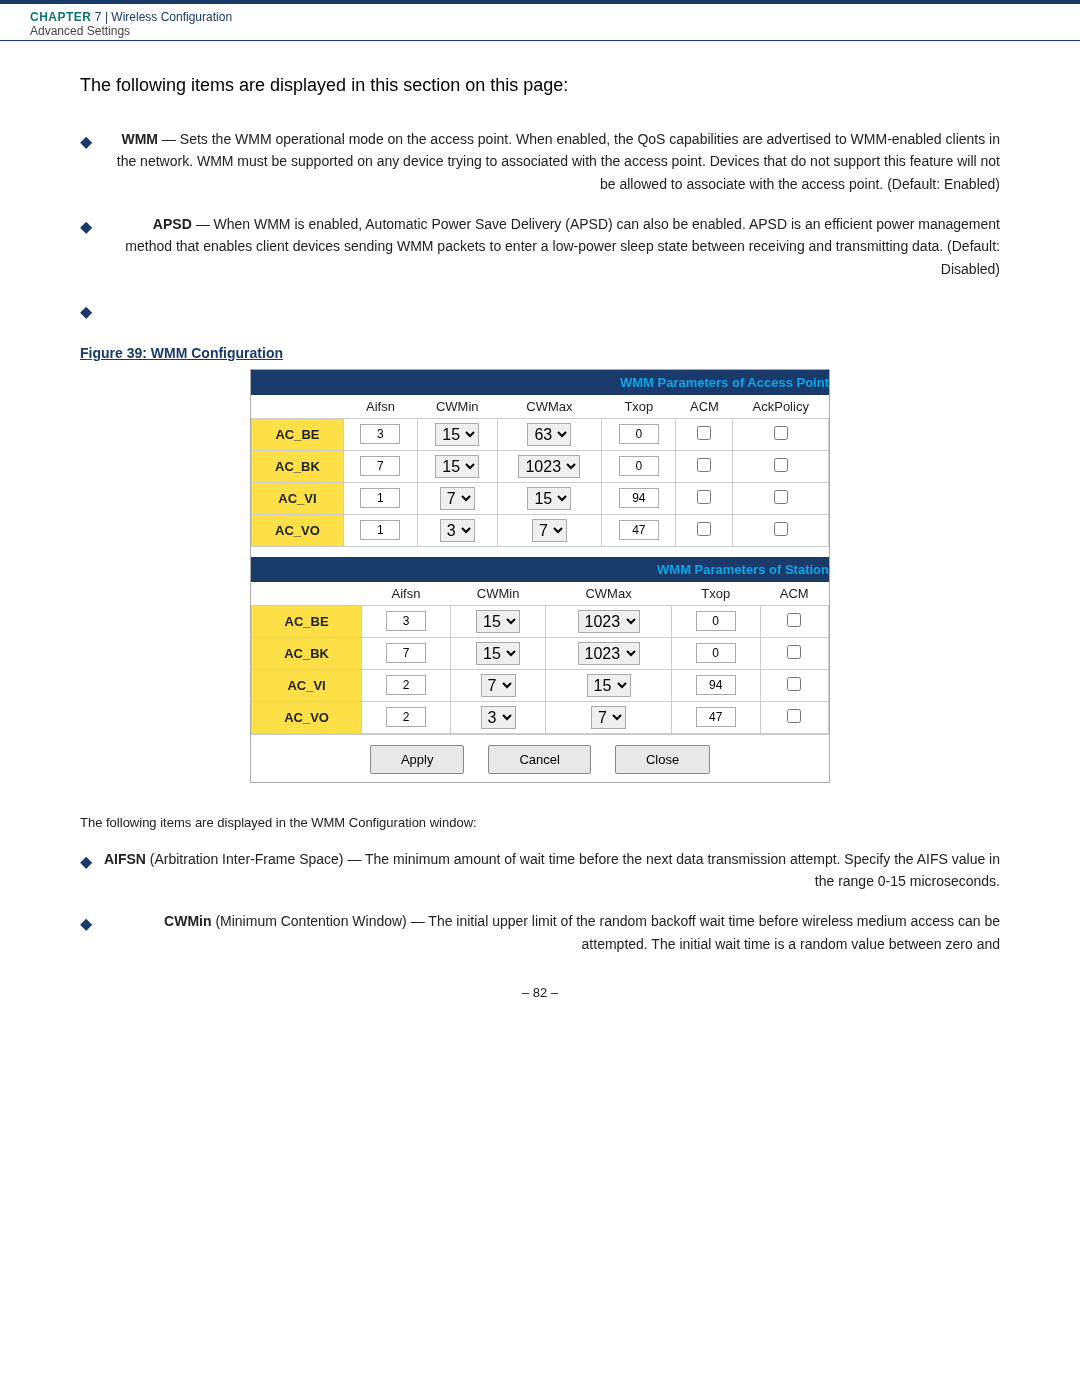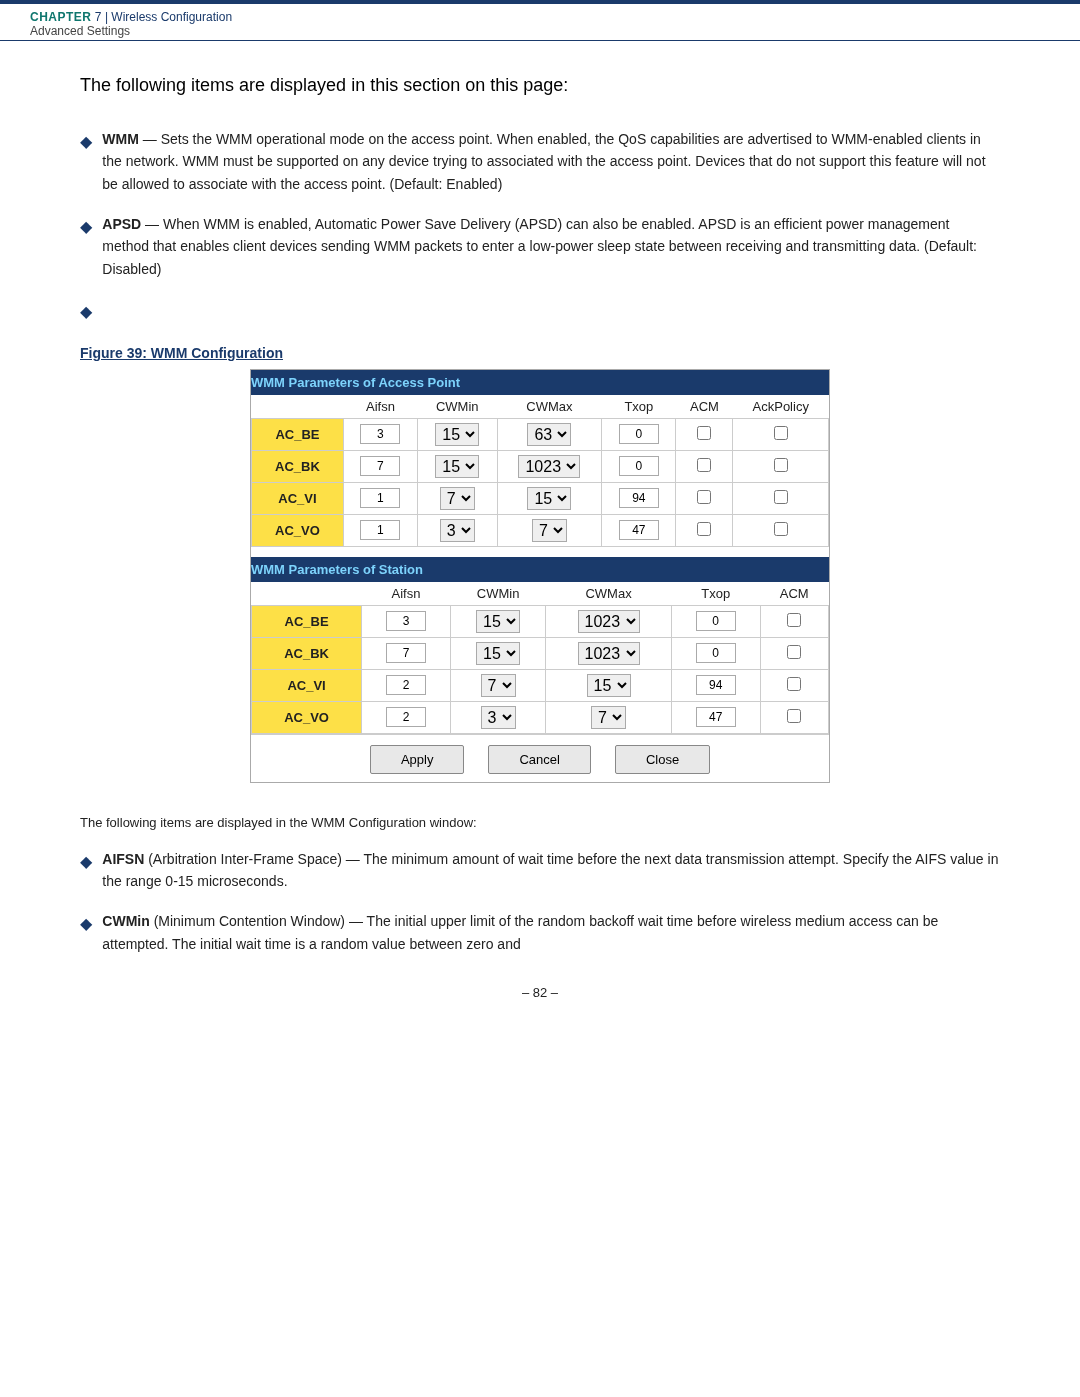--- a/index.html
+++ b/index.html
@@ -59,20 +59,21 @@
     }
     .bullet-diamond {
       color: #1a3a6b;
       font-size: 16px;
       margin-right: 10px;
       margin-top: 1px;
       flex-shrink: 0;
     }
     .bullet-text {
       flex: 1;
+      text-align: right;
     }
     .bullet-text strong {
       font-weight: bold;
     }
     .figure-label {
       color: #1a3a6b;
       font-weight: bold;
       font-size: 14px;
       margin: 20px 0 8px 0;
       text-decoration: underline;
@@ -80,22 +81,22 @@
     
     .wmm-container {
       border: 1px solid #aaa;
       width: 580px;
       margin: 0 auto 30px auto;
       background: #fff;
       font-size: 13px;
     }
     .wmm-section-header {
       background: #1a3a6b;
-      color: #7dd3fc;
-      text-align: left;
+      color: #0ea5e9;
+      text-align: right;
       font-weight: bold;
       padding: 5px 0;
       font-size: 13px;
     }
     .wmm-table {
       width: 100%;
       border-collapse: collapse;
     }
     .wmm-table th {
       text-align: center;

